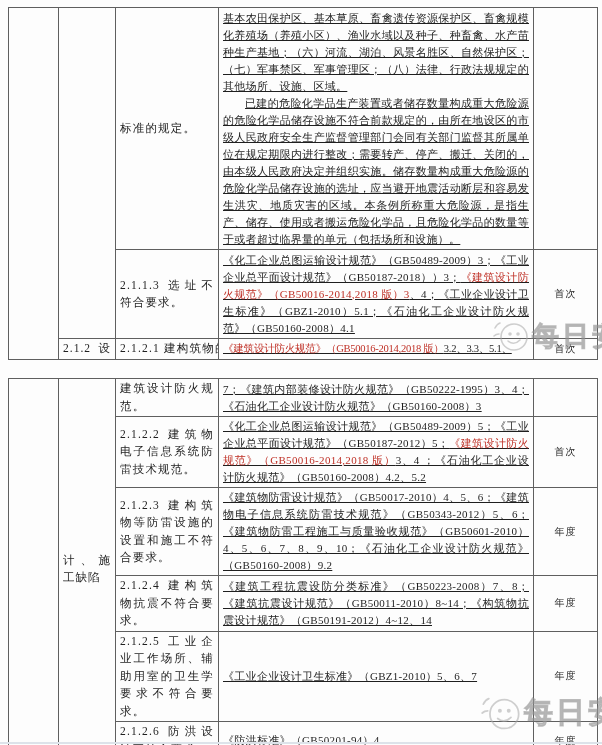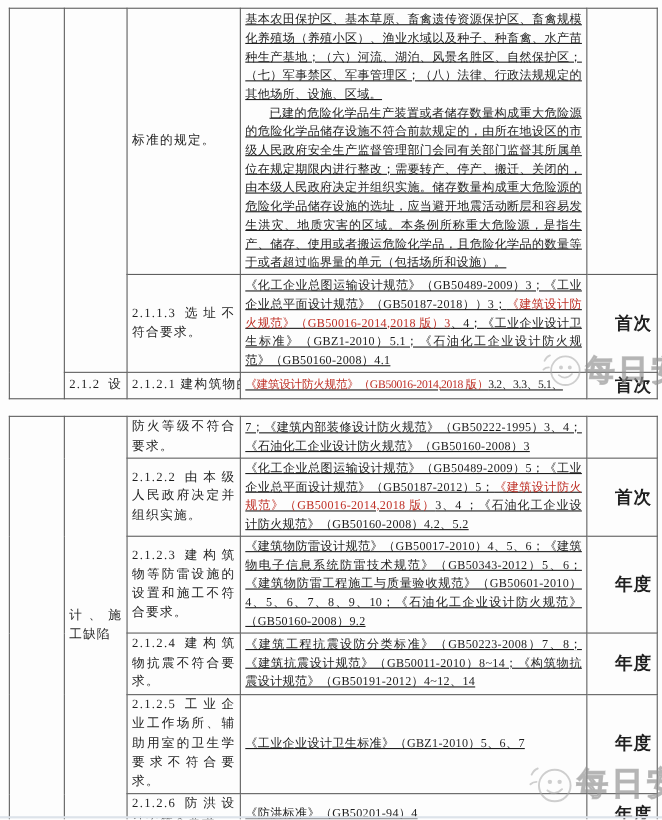--- a/index.html
+++ b/index.html
@@ -38,25 +38,24 @@
   .basis{
     font-size:11px;
     letter-spacing:0.3px;
     line-height:17px;
     text-align:justify;
     padding:2px 5px;
     text-decoration:underline;
   }
   .vtop{vertical-align:top;}
   .freq{
-    font-size:16px;
-    text-align:right;
+    font-size:10px;
+    text-align:center;
     letter-spacing:1px;
     color:#222;
-    font-weight:bold;
   }
   .cat{
     font-size:11.5px;
     letter-spacing:1px;
     line-height:17.5px;
     text-align:justify;
   }
   .stretch{text-align:justify;text-align-last:justify;}
   .nowrap{white-space:nowrap;}
   .squeeze{letter-spacing:-0.3px;font-size:10.6px;margin-top:30px;}
@@ -130,26 +129,26 @@
       <col style="width:50px">
         <col style="width:57px">
         <col style="width:103px">
       <col style="width:315px">
         <col style="width:64px">
     </colgroup>
     <tbody>
         <tr style="height:38px">
       <td rowspan="7"></td>
       <td rowspan="6" class="cat vtop">计、施工缺陷</td>
-      <td class="clause vtop">防火等级不符合要求。</td>
+      <td class="clause vtop">建筑设计防火规范。</td>
       <td class="basis vtop">7；《建筑内部装修设计防火规范》（GB50222-1995）3、4；《石油化工企业设计防火规范》（GB50160-2008）3</td>
       <td class="freq"></td>
     </tr>
     <tr style="height:68px">
-      <td class="clause">2.1.2.2 由本级人民政府决定并组织实施。</td>
+      <td class="clause">2.1.2.2 建筑物电子信息系统防雷技术规范。</td>
       <td class="basis vtop"><span>《化工企业总图运输设计规范》（GB50489-2009）5；《工业企业总平面设计规范》（GB50187-2012）5；</span><span class="red">《建筑设计防火规范》（GB50016-2014,2018 版）</span><span>3、4 ；《石油化工企业设计防火规范》（GB50160-2008）4.2、5.2</span></td>
       <td class="freq">首次</td>
     </tr>
     <tr style="height:68px">
       <td class="clause">2.1.2.3 建构筑物等防雷设施的设置和施工不符合要求。</td>
       <td class="basis vtop">《建筑物防雷设计规范》（GB50017-2010）4、5、6；《建筑物电子信息系统防雷技术规范》（GB50343-2012）5、6；《建筑物防雷工程施工与质量验收规范》（GB50601-2010）4、5、6、7、8、9、10；《石油化工企业设计防火规范》（GB50160-2008）9.2</td>
       <td class="freq">年度</td>
     </tr>
     <tr style="height:55px">
       <td class="clause">2.1.2.4 建构筑物抗震不符合要求。</td>

